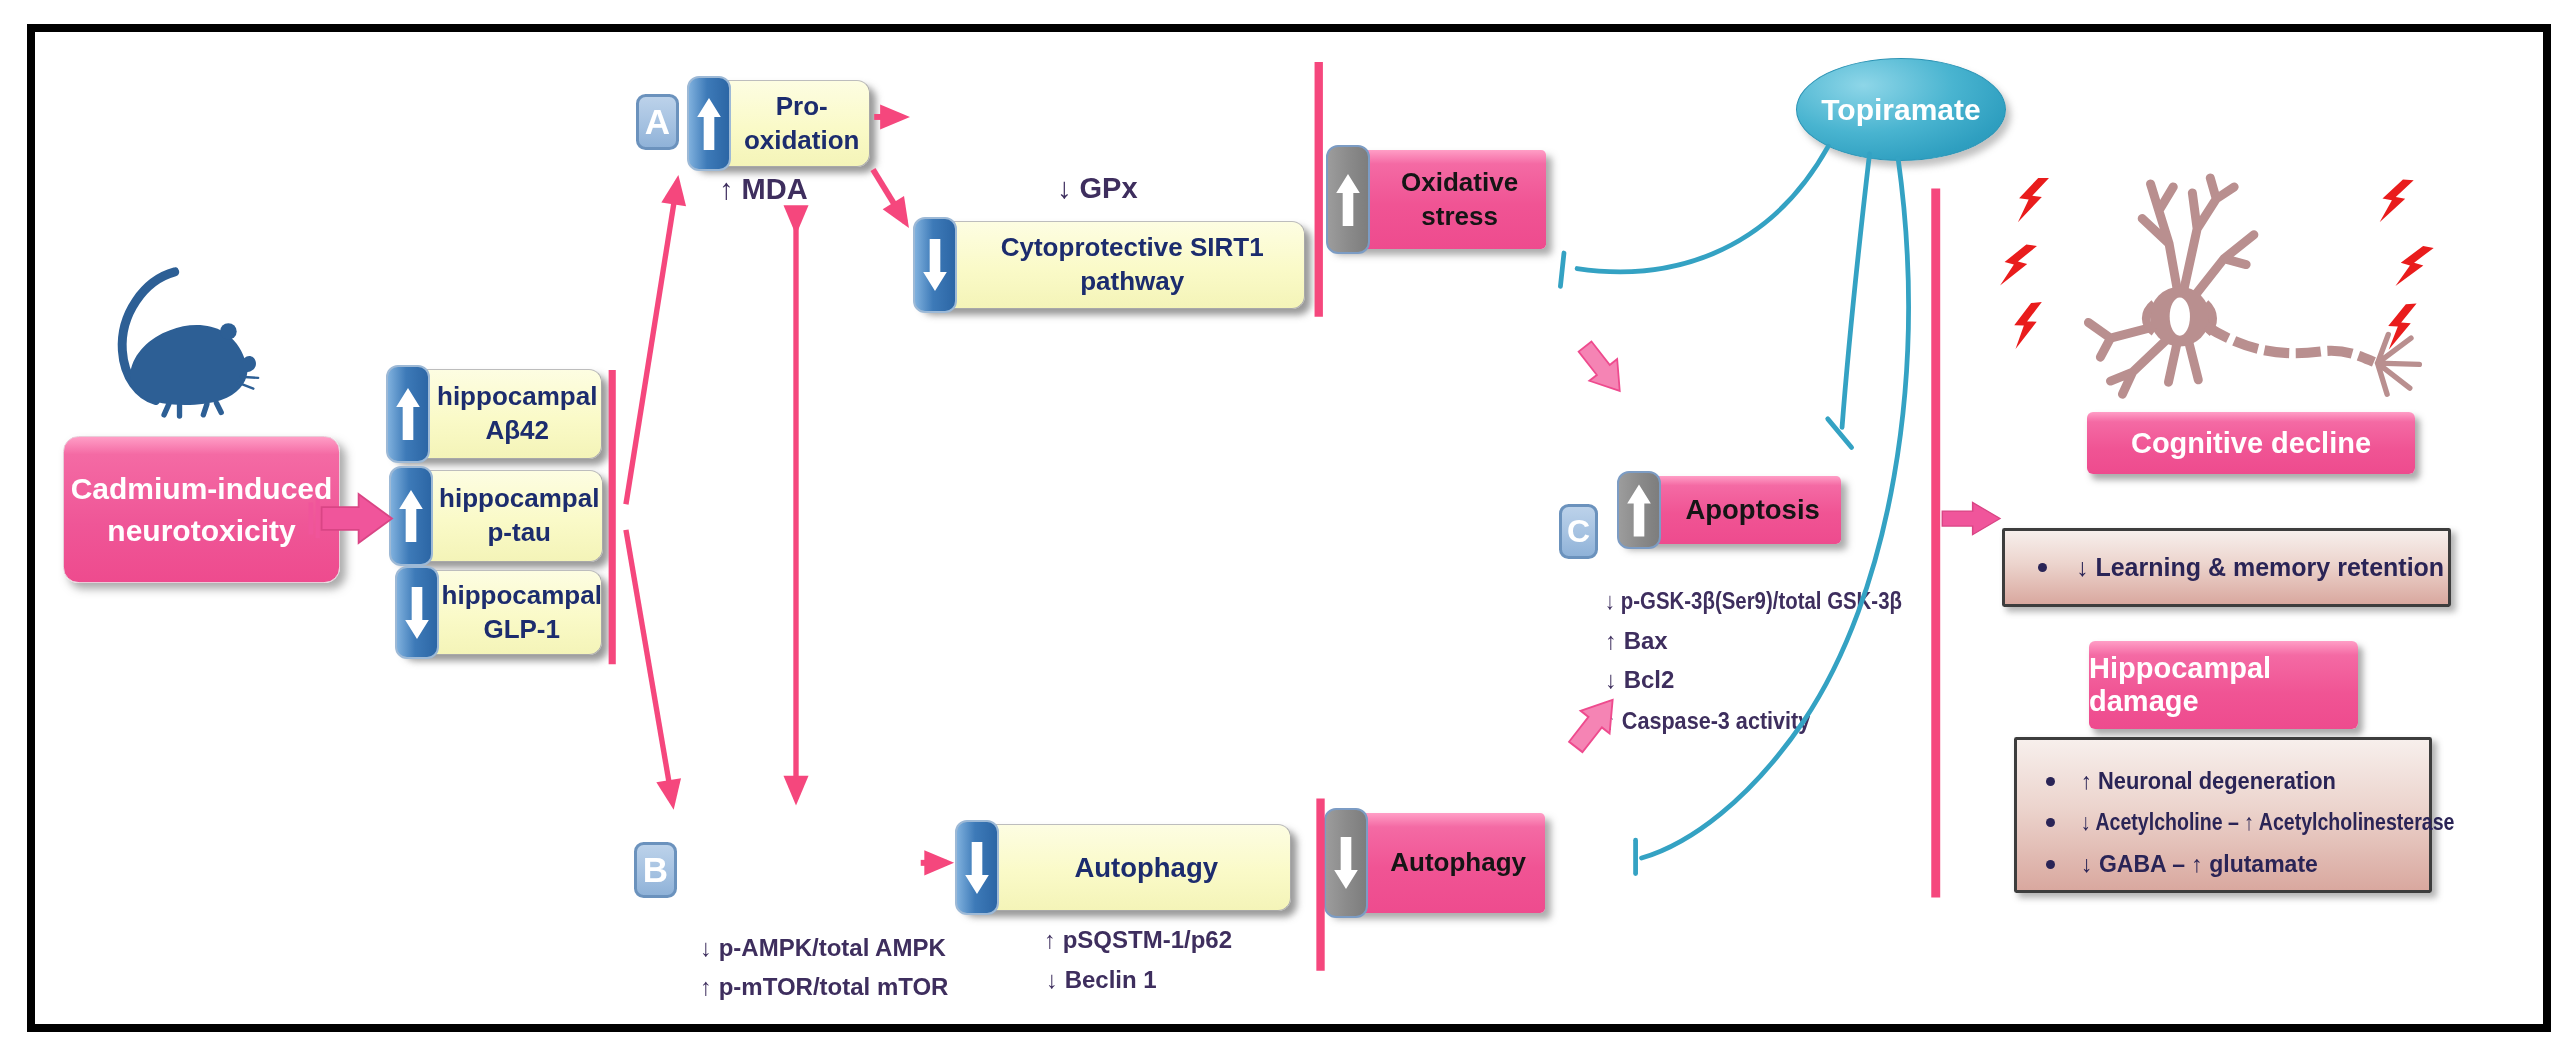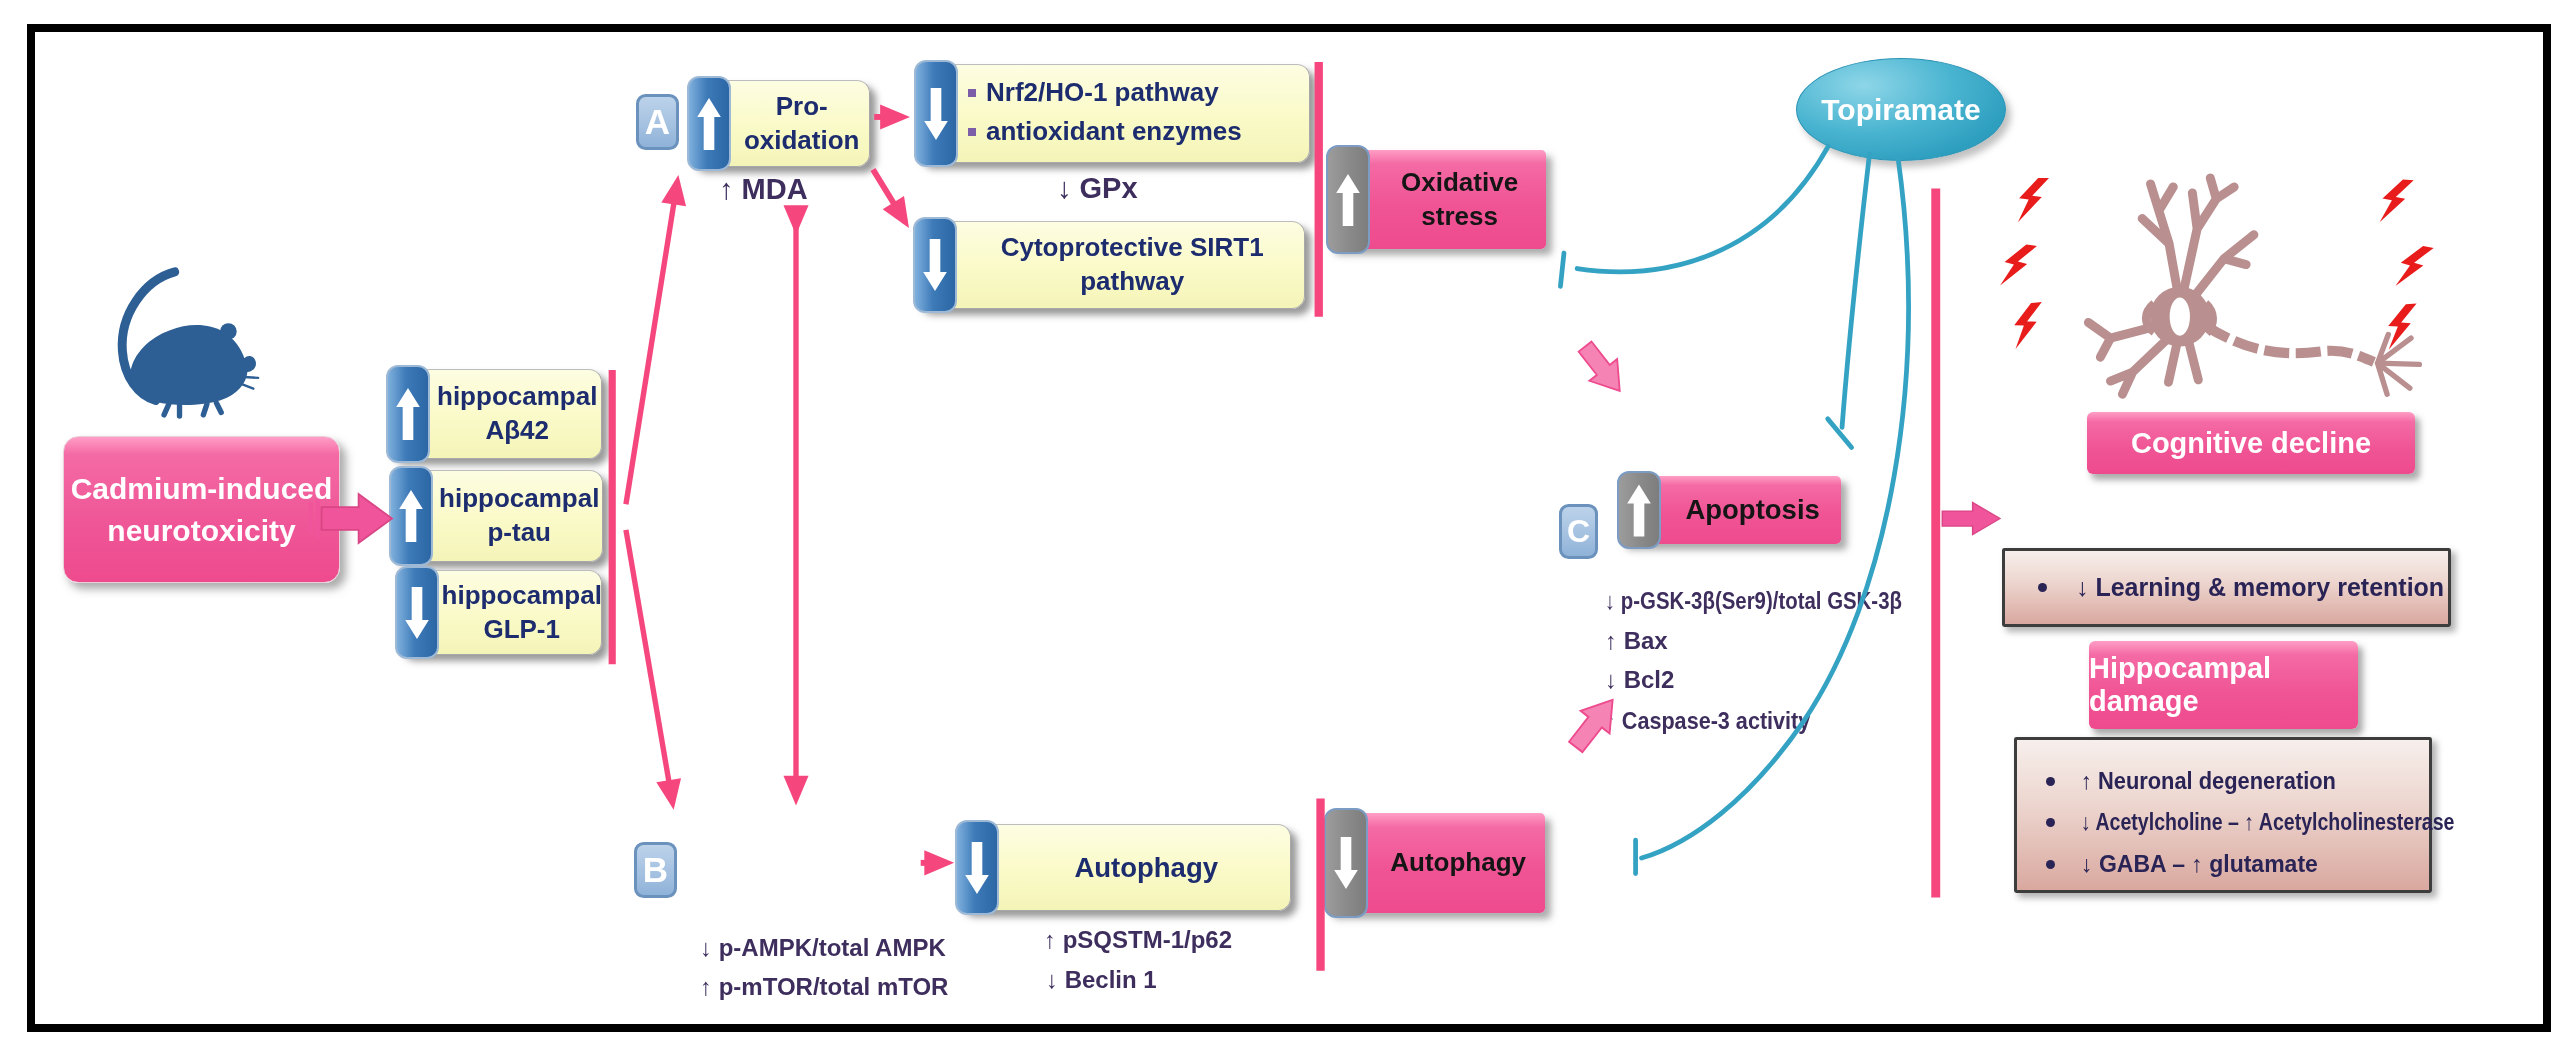--- a/index.html
+++ b/index.html
@@ -112,37 +112,20 @@
   <div class="ybox z2" style="left:690px;top:80px;width:180px;height:87px">
     <div class="tab">
       <svg width="26" height="60" viewBox="0 0 44 96">
           <polygon points="22,4 42,36 31,36 31,92 13,92 13,36 2,36" fill="#fff"></polygon>
         </svg>
     </div>
     <div class="lbl" style="font-size:26px">Pro-oxidation</div>
   </div>
   <div class="note z2" style="left:719px;top:174px;font-size:29px">↑ MDA</div>
 
-  <div class="ybox z2" style="left:917px;top:64px;width:393px;height:99px">
-    <div class="tab">
-      <svg width="26" height="66" viewBox="0 0 44 96">
-          <polygon points="22,92 2,60 13,60 13,4 31,4 31,60 42,60" fill="#fff"></polygon>
-        </svg>
-    </div>
-    <div style="position:absolute;left:50px;top:8.4px;color:#1c2c6e;font-size:26px;line-height:1.5">
-      <div class="grow">
-          <span class="bul"></span>
-          <span>Nrf2/HO-1 pathway</span>
-        </div>
-      <div class="grow">
-          <span class="bul"></span>
-          <span>antioxidant enzymes</span>
-        </div>
-    </div>
-  </div>
   <div class="note z2" style="left:1057px;top:173px;font-size:29px">↓ GPx</div>
 
   <div class="ybox z2" style="left:916px;top:221px;width:389px;height:88px">
     <div class="tab">
       <svg width="26" height="60" viewBox="0 0 44 96">
           <polygon points="22,92 2,60 13,60 13,4 31,4 31,60 42,60" fill="#fff"></polygon>
         </svg>
     </div>
     <div class="lbl" style="font-size:26px">Cytoprotective SIRT1 pathway</div>
   </div>
@@ -191,21 +174,21 @@
   <div class="pbox z2" style="left:1328px;top:813px;width:217px;height:100px">
     <div class="tab gray">
       <svg width="26" height="66" viewBox="0 0 44 96">
           <polygon points="22,92 2,60 13,60 13,4 31,4 31,60 42,60" fill="#fff"></polygon>
         </svg>
     </div>
     <div class="lbl" style="font-size:26px">Autophagy</div>
   </div>
 
   <div class="titlebox z2" style="left:2087px;top:412px;width:328px;height:62px">Cognitive decline</div>
-  <div class="gpanel z2" style="left:2002px;top:548px;width:449px;height:79px">
+  <div class="gpanel z2" style="left:2002px;top:528px;width:449px;height:79px">
     <div class="grow" style="height:100%;padding-left:33px">
       <span class="dot"></span>
       <span style="font-size:25px;margin-left:29px">↓ Learning &amp; memory retention</span>
     </div>
   </div>
 
   <div class="titlebox z2" style="left:2089px;top:641px;width:269px;height:88px">Hippocampal damage</div>
   <div class="gpanel z2" style="left:2014px;top:737px;width:418px;height:156px;padding:21.5px 0 0 29px">
     <div class="grow" style="height:39px">
       <span class="dot"></span>

